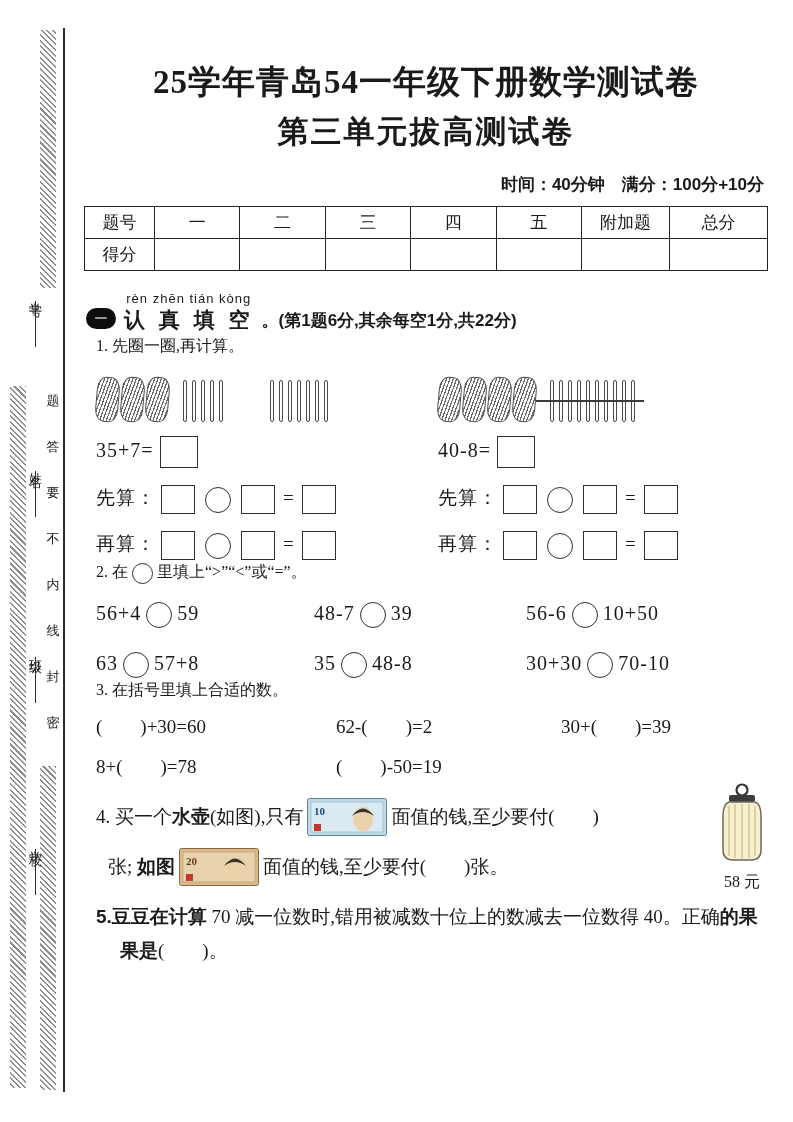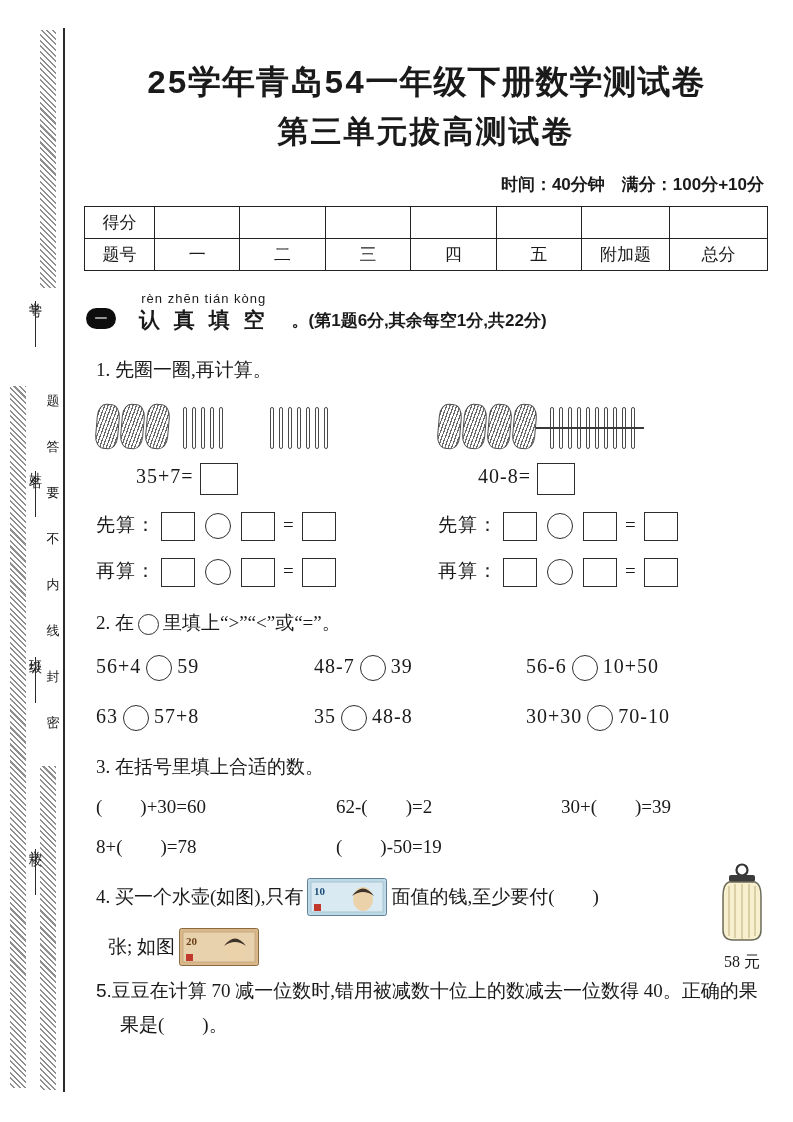--- a/index.html
+++ b/index.html
@@ -13,68 +13,68 @@
   .seal-hatch-top{position:absolute;left:40px;top:30px;width:16px;height:258px;}
   .seal-hatch-bot{position:absolute;left:40px;top:766px;width:16px;height:324px;}
   .vborder{position:absolute;left:63px;top:28px;width:1.5px;height:1064px;background:#2b2b2b;}
   .vlabel{position:absolute;left:26px;display:flex;flex-direction:column;align-items:center;}
   .vchars{writing-mode:vertical-rl;text-orientation:upright;font-size:13px;letter-spacing:3px;}
   .vline{width:1px;height:46px;background:#2b2b2b;margin-top:3px;}
   .sealchar{position:absolute;left:45px;font-size:13px;width:16px;text-align:center;}
 
   
   .content{position:absolute;left:84px;top:0;width:684px;height:1122px;padding-top:60px;}
-  .title1{font-family:Liberation Mono, monospace;font-size:33px;font-weight:bold;text-align:center;letter-spacing:1px;}
+  .title1{font-family:Liberation Serif, serif;font-size:33px;font-weight:bold;text-align:center;letter-spacing:1px;}
   .title2{font-family:"Liberation Sans","DejaVu Sans",sans-serif;font-size:31px;font-weight:bold;text-align:center;margin-top:6px;letter-spacing:2px;}
   .meta{text-align:right;font-size:17px;font-weight:bold;margin-top:20px;padding-right:4px;font-family:"Liberation Sans","DejaVu Sans",sans-serif;}
   table.score{border-collapse:collapse;width:100%;margin-top:10px;}
   table.score td{border:1.6px solid #222;height:32px;text-align:center;font-size:17px;background:#fff;}
   td.w-qn{width:70px;} td.w-extra{width:88px;} td.w-total{width:98px;}
 
   .sec-head{display:flex;align-items:flex-end;margin-top:20px;padding-left:2px;}
   .badge{display:inline-flex;align-items:center;justify-content:center;width:30px;height:21px;background:#0d0d0d;color:#ffffff;border-radius:12px;font-size:13px;margin-bottom:5px;flex:0 0 auto;}
-  .stack{display:inline-flex;flex-direction:column;align-items:center;margin:0 23px;}
+  .stack{display:inline-flex;flex-direction:column;align-items:center;margin:0 8px;}
   .pinyin{font-size:13px;letter-spacing:1px;font-family:"Liberation Sans","DejaVu Sans",sans-serif;}
   .sec-title{font-size:21px;font-weight:bold;letter-spacing:4px;font-family:"Liberation Sans","DejaVu Sans",sans-serif;}
   .sec-note{font-size:17px;font-weight:bold;font-family:"Liberation Sans","DejaVu Sans",sans-serif;padding-bottom:2px;}
 
-  .q-label{font-size:19px;margin-top:22px;padding-left:12px;line-height:1.5;}
+  .q-label{font-size:16px;margin-top:0;padding-left:12px;line-height:1.5;}
   .halves{display:flex;}
   .half{width:50%;padding-left:12px;}
   .sticks-wrap{display:flex;align-items:flex-end;margin-top:10px;height:54px;}
   .bgroup{display:flex;}
   .bundle{width:23px;height:45px;border:1.5px solid #4a4a4a;border-radius:9px/13px;background:repeating-linear-gradient(105deg,#ffffff 0 2px,#6a6a6a 2px 3.2px);margin-right:2px;transform:rotate(5deg);}
   .sgroup{display:flex;margin-left:12px;position:relative;align-items:flex-end;}
   .stick{width:4px;height:42px;border:1px solid #4a4a4a;background:#fff;margin-right:5px;border-radius:2px;}
   .gap{width:30px;}
   .crossed::after{content:"";position:absolute;left:-14px;right:-4px;top:20px;border-top:2px solid #3a3a3a;}
 
   .expr-row{margin-top:14px;font-size:20px;align-items:center;}
-  .expr{letter-spacing:1px;margin-left:40px;}
+  .expr{letter-spacing:1px;}
   .sqbox{display:inline-block;width:34px;height:29px;border:1.7px solid #2e2e2e;vertical-align:middle;margin:0 5px;background:#fff;}
   .sqbox.big{width:38px;height:32px;margin-left:6px;}
   .cir{display:inline-block;width:26px;height:26px;border:1.7px solid #2e2e2e;border-radius:50%;vertical-align:middle;margin:0 5px;background:#fff;}
   .cir.small{width:21px;height:21px;margin:0 4px;}
   .calc-row{margin-top:17px;font-size:19px;}
   .calc-label{letter-spacing:1px;}
   .eq{margin:0 3px;}
 
   .q2-grid{display:grid;grid-template-columns:218px 212px 1fr;row-gap:24px;margin-top:18px;padding-left:12px;font-size:20px;}
   .q2cell{display:flex;letter-spacing:1px;}
   .q3-grid{display:grid;grid-template-columns:240px 225px 1fr;row-gap:18px;margin-top:14px;padding-left:12px;font-size:19px;white-space:pre;}
 
   .q4{position:relative;margin-top:20px;padding-left:12px;padding-right:80px;font-size:19px;}
   .q4 .line{display:flex;align-items:center;flex-wrap:wrap;white-space:pre;line-height:1.6;text-align:center;}
   .q4 .line2{margin-top:12px;margin-left:12px;}
   .bill{width:80px;height:38px;margin:0 4px;flex:0 0 auto;}
   .kettle-wrap{position:absolute;right:-6px;top:-16px;width:64px;text-align:center;}
   .price{font-size:16px;margin-top:1px;}
 
-  .q5{margin-top:8px;padding-left:36px;text-indent:-24px;font-size:19px;line-height:1.8;white-space:pre-wrap;}
-  .bold-seg{font-family:"Liberation Sans","DejaVu Sans",sans-serif;font-weight:normal;}
+  .q5{margin-top:14px;padding-left:36px;text-indent:-24px;font-size:19px;line-height:1.8;white-space:pre-wrap;}
+  .bold-seg{font-family:"Liberation Sans","DejaVu Sans",sans-serif;font-weight:bold;}
 </style>
 </head>
 <body>
 
 <div class="page">
 
   <div>
     <div class="strip-outer hatch"></div>
     <div class="seal-hatch-top hatch"></div>
     <div class="seal-hatch-bot hatch"></div>
@@ -109,38 +109,38 @@
 
   <div class="content">
 
     <div class="title1">25学年青岛54一年级下册数学测试卷</div>
     <div class="title2">第三单元拔高测试卷</div>
     <div class="meta">时间：40分钟　满分：100分+10分</div>
 
     <table class="score">
       <tbody>
           <tr>
-        <td>得分</td>
-        <td></td>
-        <td></td>
-        <td></td>
-        <td></td>
-        <td></td>
-        <td></td>
-        <td></td>
-      </tr>
-      <tr>
         <td class="w-qn">题号</td>
         <td>一</td>
         <td>二</td>
         <td>三</td>
         <td>四</td>
         <td>五</td>
         <td class="w-extra">附加题</td>
         <td class="w-total">总分</td>
+      </tr>
+      <tr>
+        <td>得分</td>
+        <td></td>
+        <td></td>
+        <td></td>
+        <td></td>
+        <td></td>
+        <td></td>
+        <td></td>
       </tr>
     </tbody>
       </table>
 
     <div class="sec-head">
       <span class="badge">一</span>
       <span class="stack">
         <span class="pinyin">rèn zhēn tián kòng</span>
         <span class="sec-title">认 真 填 空</span>
       </span>
@@ -288,20 +288,21 @@
       <div class="line line2">
         <span>张; </span><span class="bold-seg">如图</span>
         <svg class="bill" viewBox="0 0 80 38">
           <rect x="0.5" y="0.5" width="79" height="37" rx="2" fill="#d9b98c" stroke="#8a6a3e"></rect>
           <rect x="4" y="4" width="72" height="30" fill="#e8d2ae" stroke="#c0a478" stroke-width="0.8"></rect>
           <ellipse cx="56" cy="21" rx="10" ry="12" fill="#ecd2ab"></ellipse>
           <path d="M45 18 Q56 3 67 18 Q56 10 45 18 Z" fill="#3d332a"></path>
           <rect x="7" y="26" width="7" height="7" fill="#c0392b"></rect>
           <text x="7" y="17" font-size="11" font-weight="bold" fill="#6b3f17">20</text>
         </svg>
+        <span>面值的钱,至少要付(        )张。</span>
       </div>
       <div class="kettle-wrap">
         <svg width="46" height="84" viewBox="0 0 46 84">
           <circle cx="23" cy="8" r="5.5" fill="none" stroke="#333333" stroke-width="2.2"></circle>
           <rect x="10" y="13" width="26" height="7" rx="2" fill="#3b3b3b"></rect>
           <path d="M10 20 L36 20 Q42 22 42 34 L42 68 Q42 78 32 78 L14 78 Q4 78 4 68 L4 34 Q4 22 10 20 Z" fill="#f7efcd" stroke="#6b6b5a" stroke-width="1.5"></path>
           <g stroke="#c7ba8a" stroke-width="1.2">
             <line x1="10" y1="24" x2="10" y2="74"></line>
             <line x1="16" y1="22" x2="16" y2="76"></line>
             <line x1="23" y1="22" x2="23" y2="77"></line>

